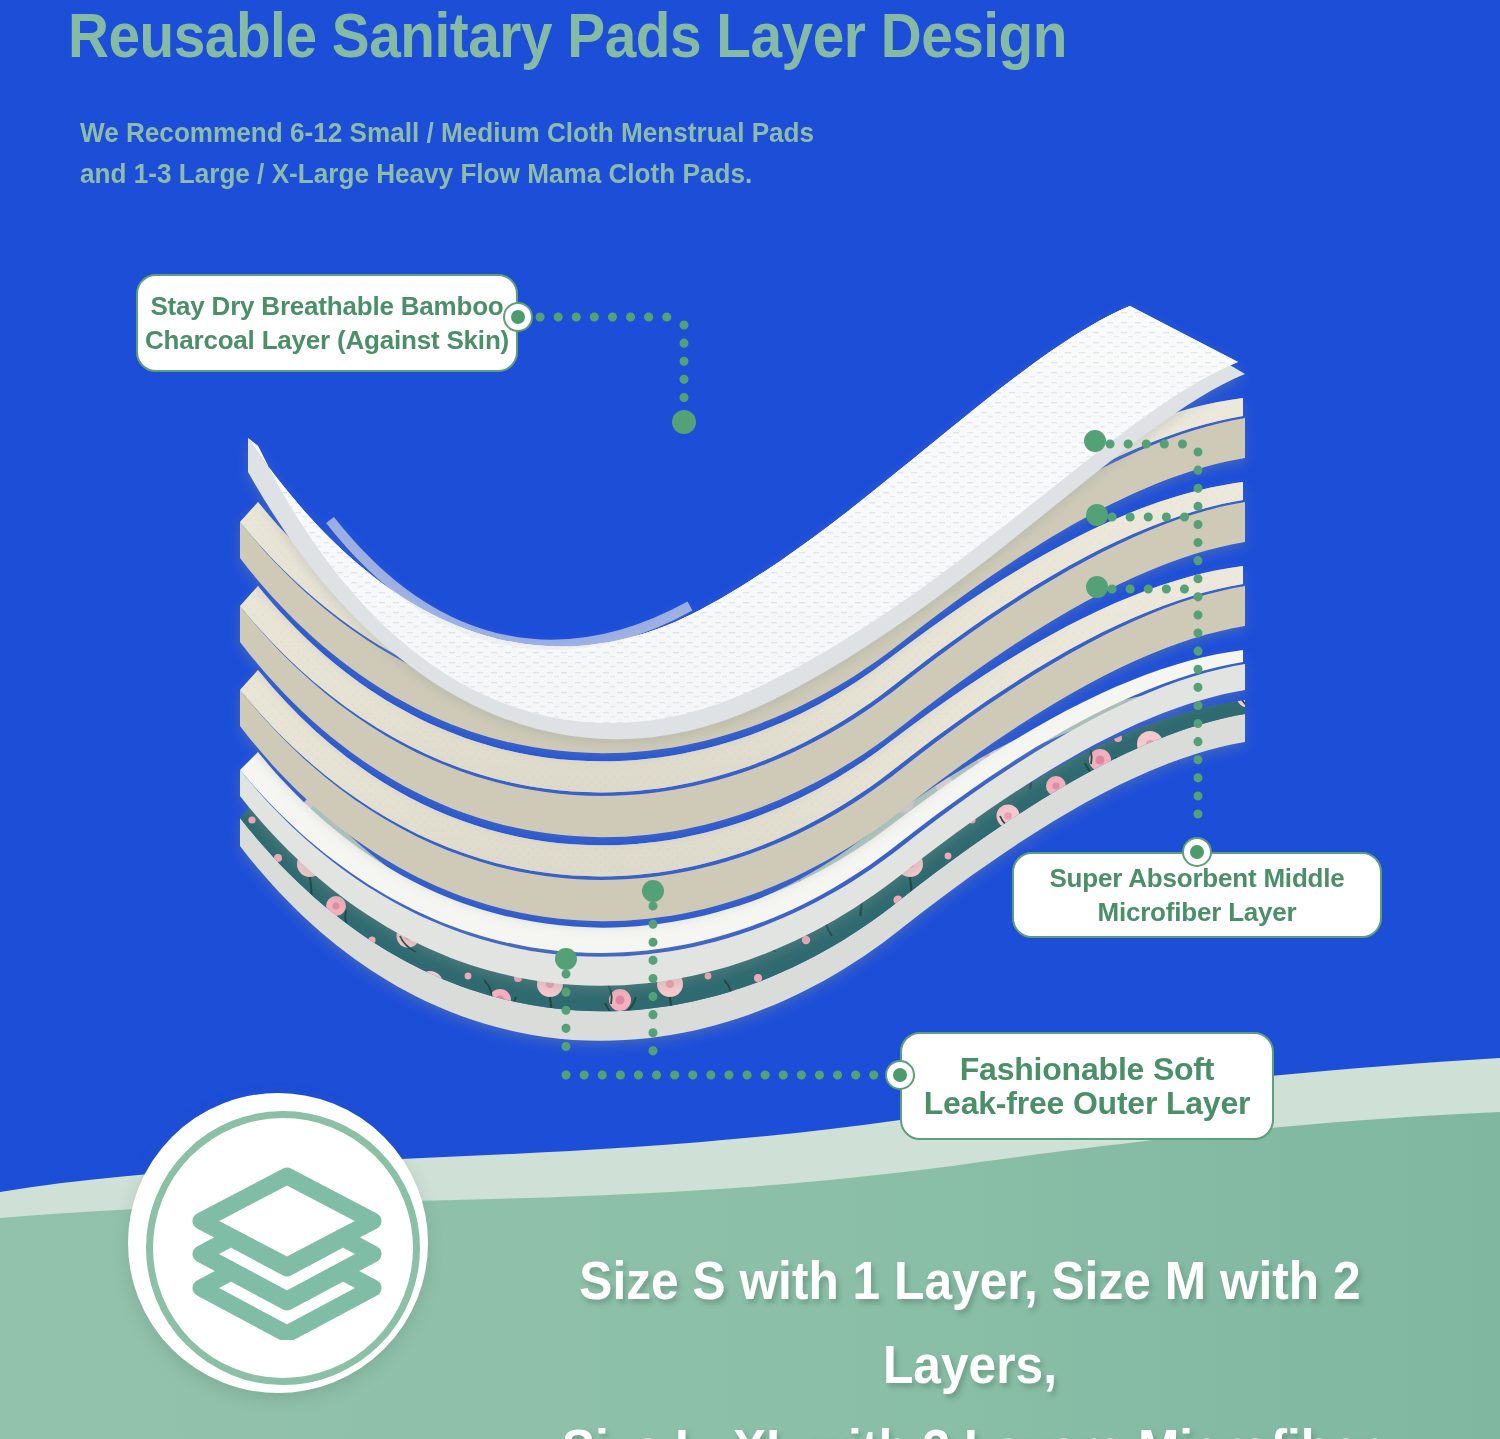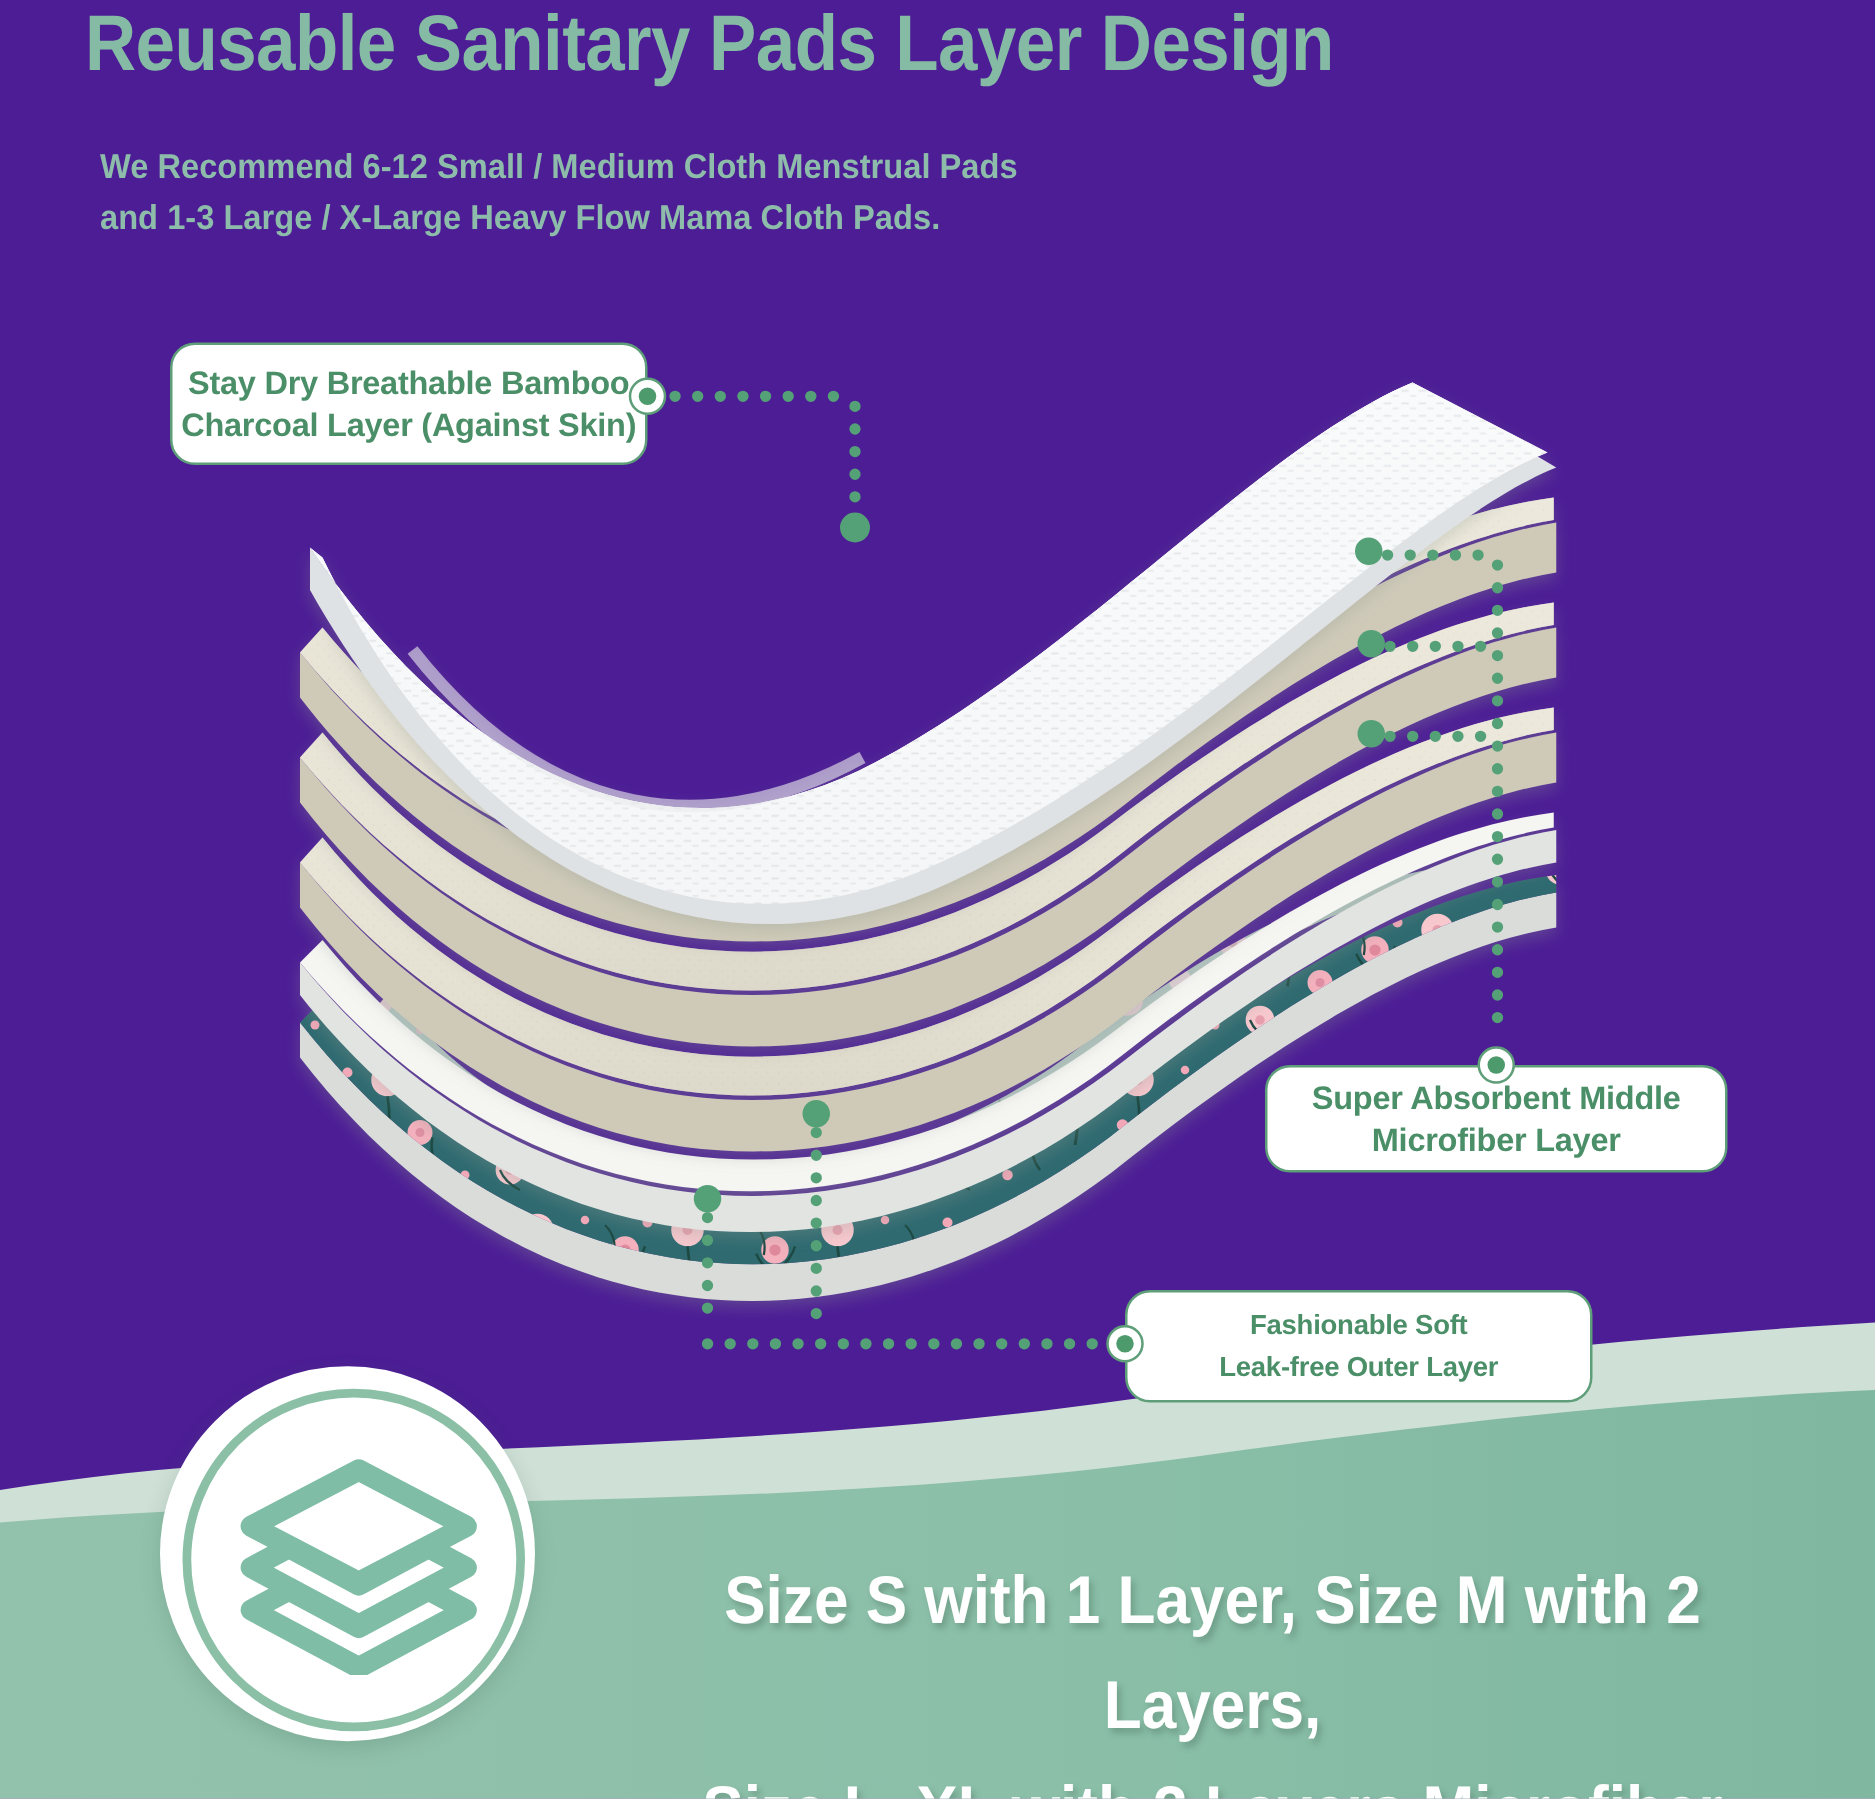--- a/index.html
+++ b/index.html
@@ -8,21 +8,21 @@
     background: #ffffff;
   }
   body {
     font-family: "Liberation Sans", sans-serif;
   }
   #canvas {
     position: relative;
     width: 1500px;
     height: 1439px;
     overflow: hidden;
-    background: #4c1d95;
+    background: #1d4ed8;
   }
 
   
   #title {
     position: absolute;
     left: 68px;
     top: 2px;
     width: 1300px;
     font-size: 63px;
     line-height: 66px;
@@ -89,22 +89,22 @@
     top: 852px;
     width: 370px;
     height: 86px;
     font-size: 26px;
     line-height: 34px;
   }
   #callout-bottom {
     left: 900px;
     top: 1032px;
     width: 374px;
-    height: 90px;
-    font-size: 22px;
+    height: 108px;
+    font-size: 32px;
     line-height: 34px;
   }
 
   
   .ring {
     position: absolute;
     width: 30px;
     height: 30px;
     border-radius: 50%;
     background: #ffffff;

